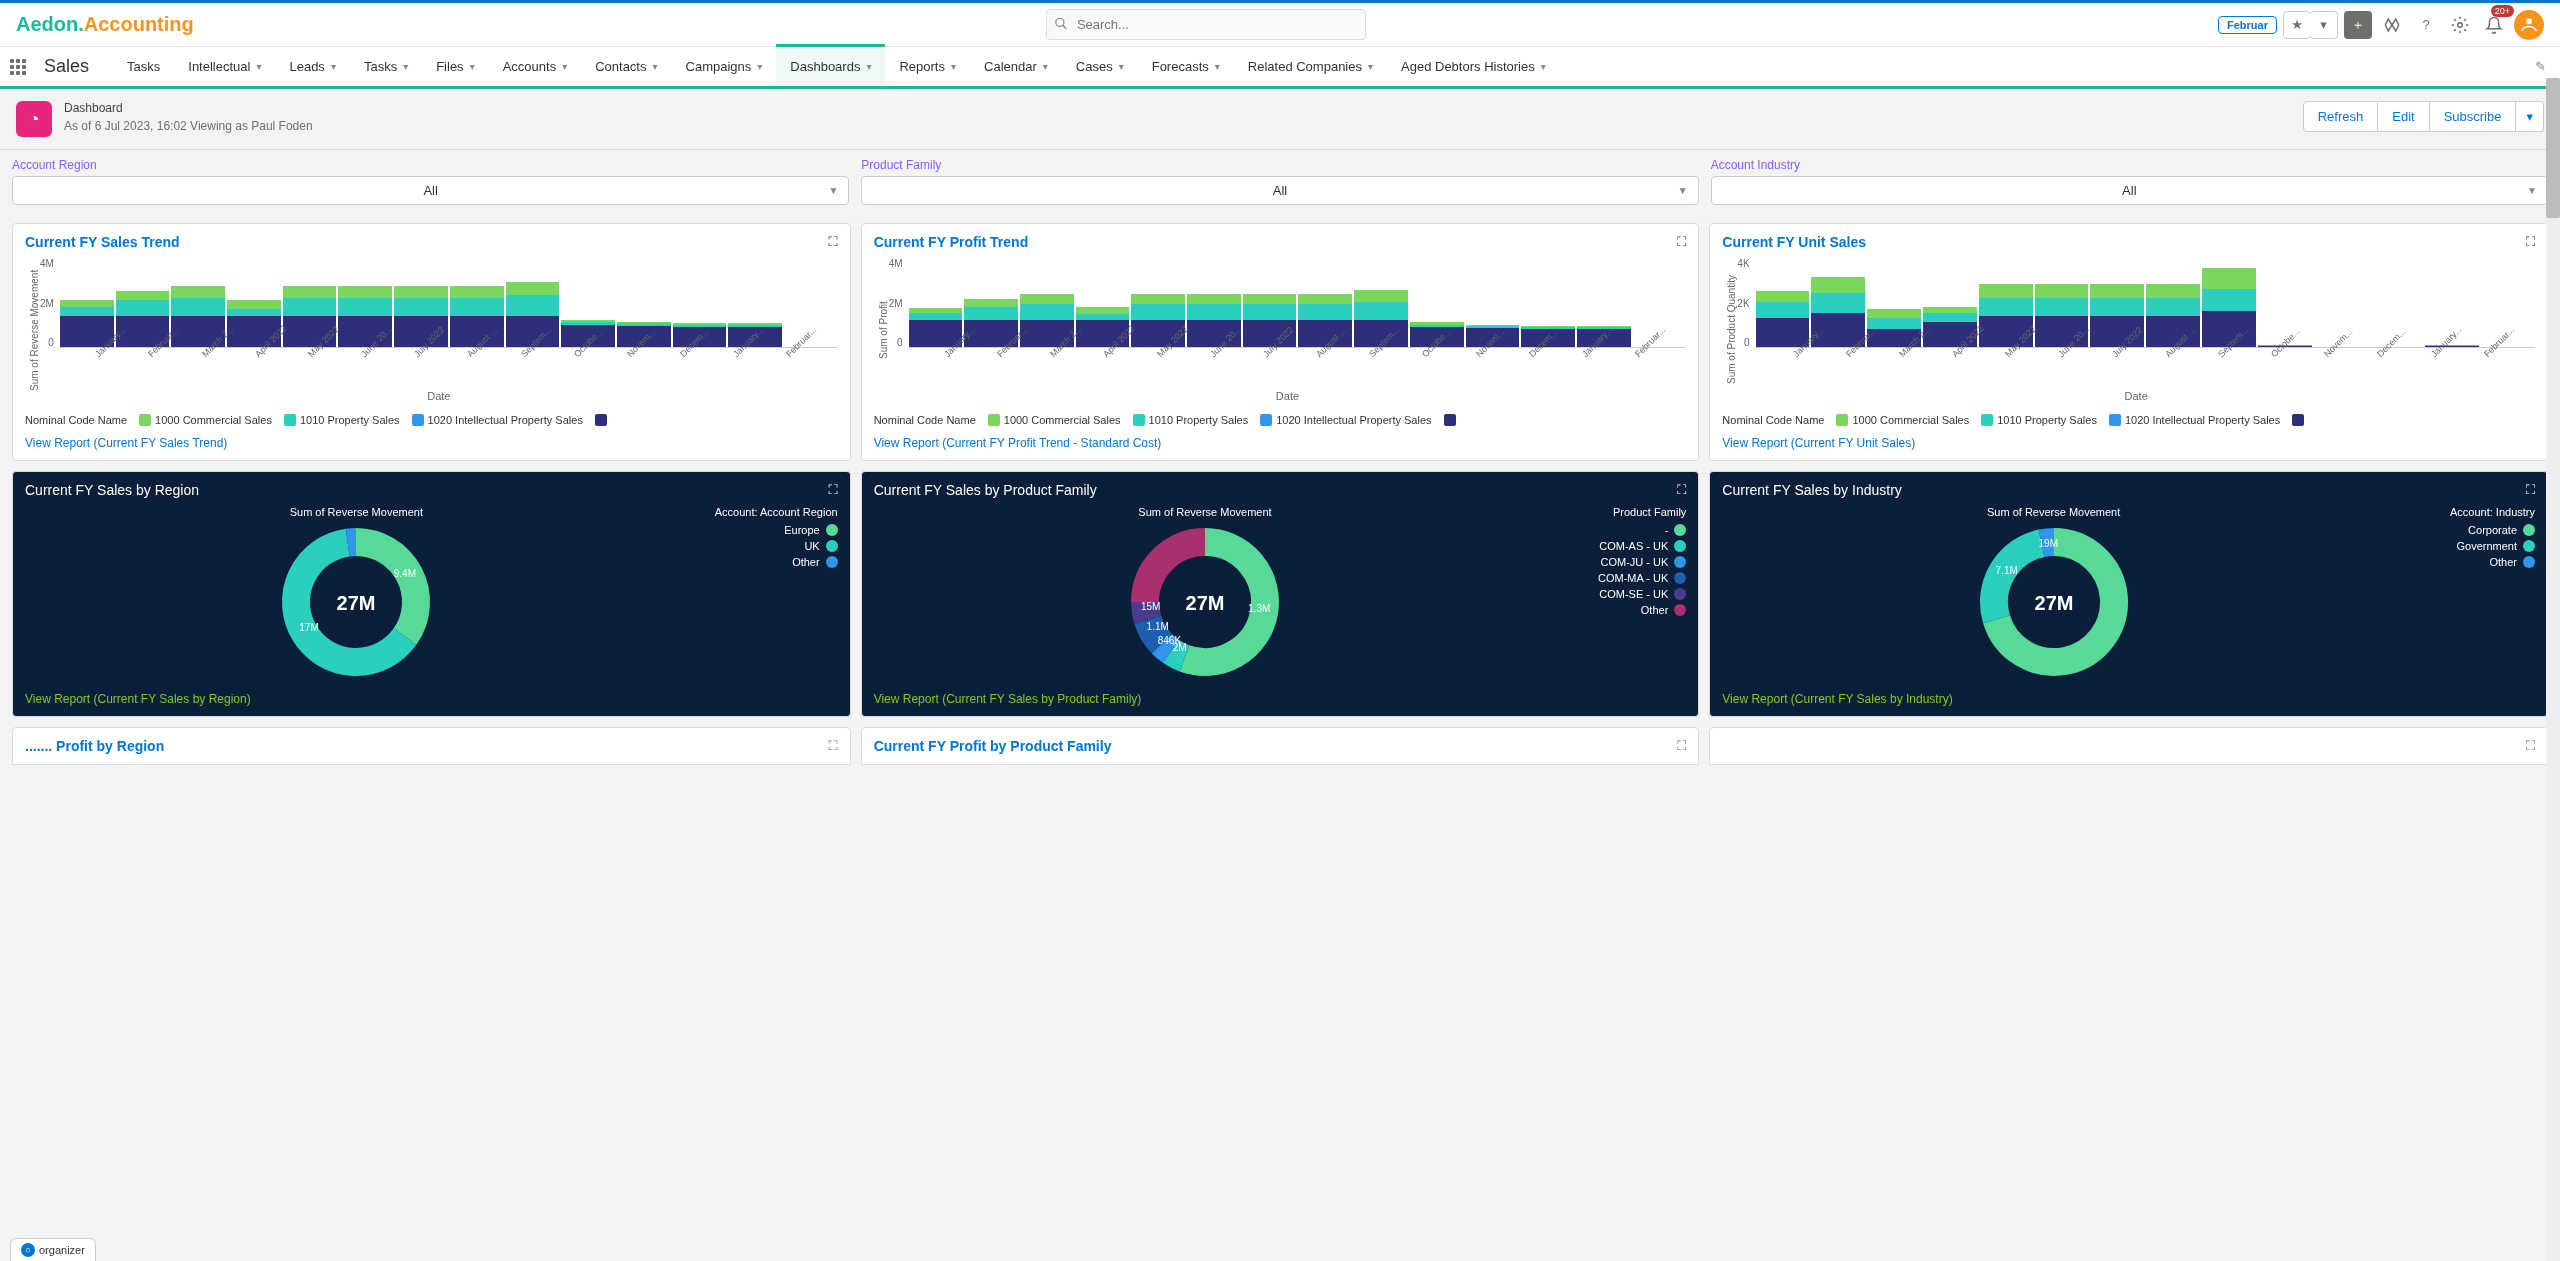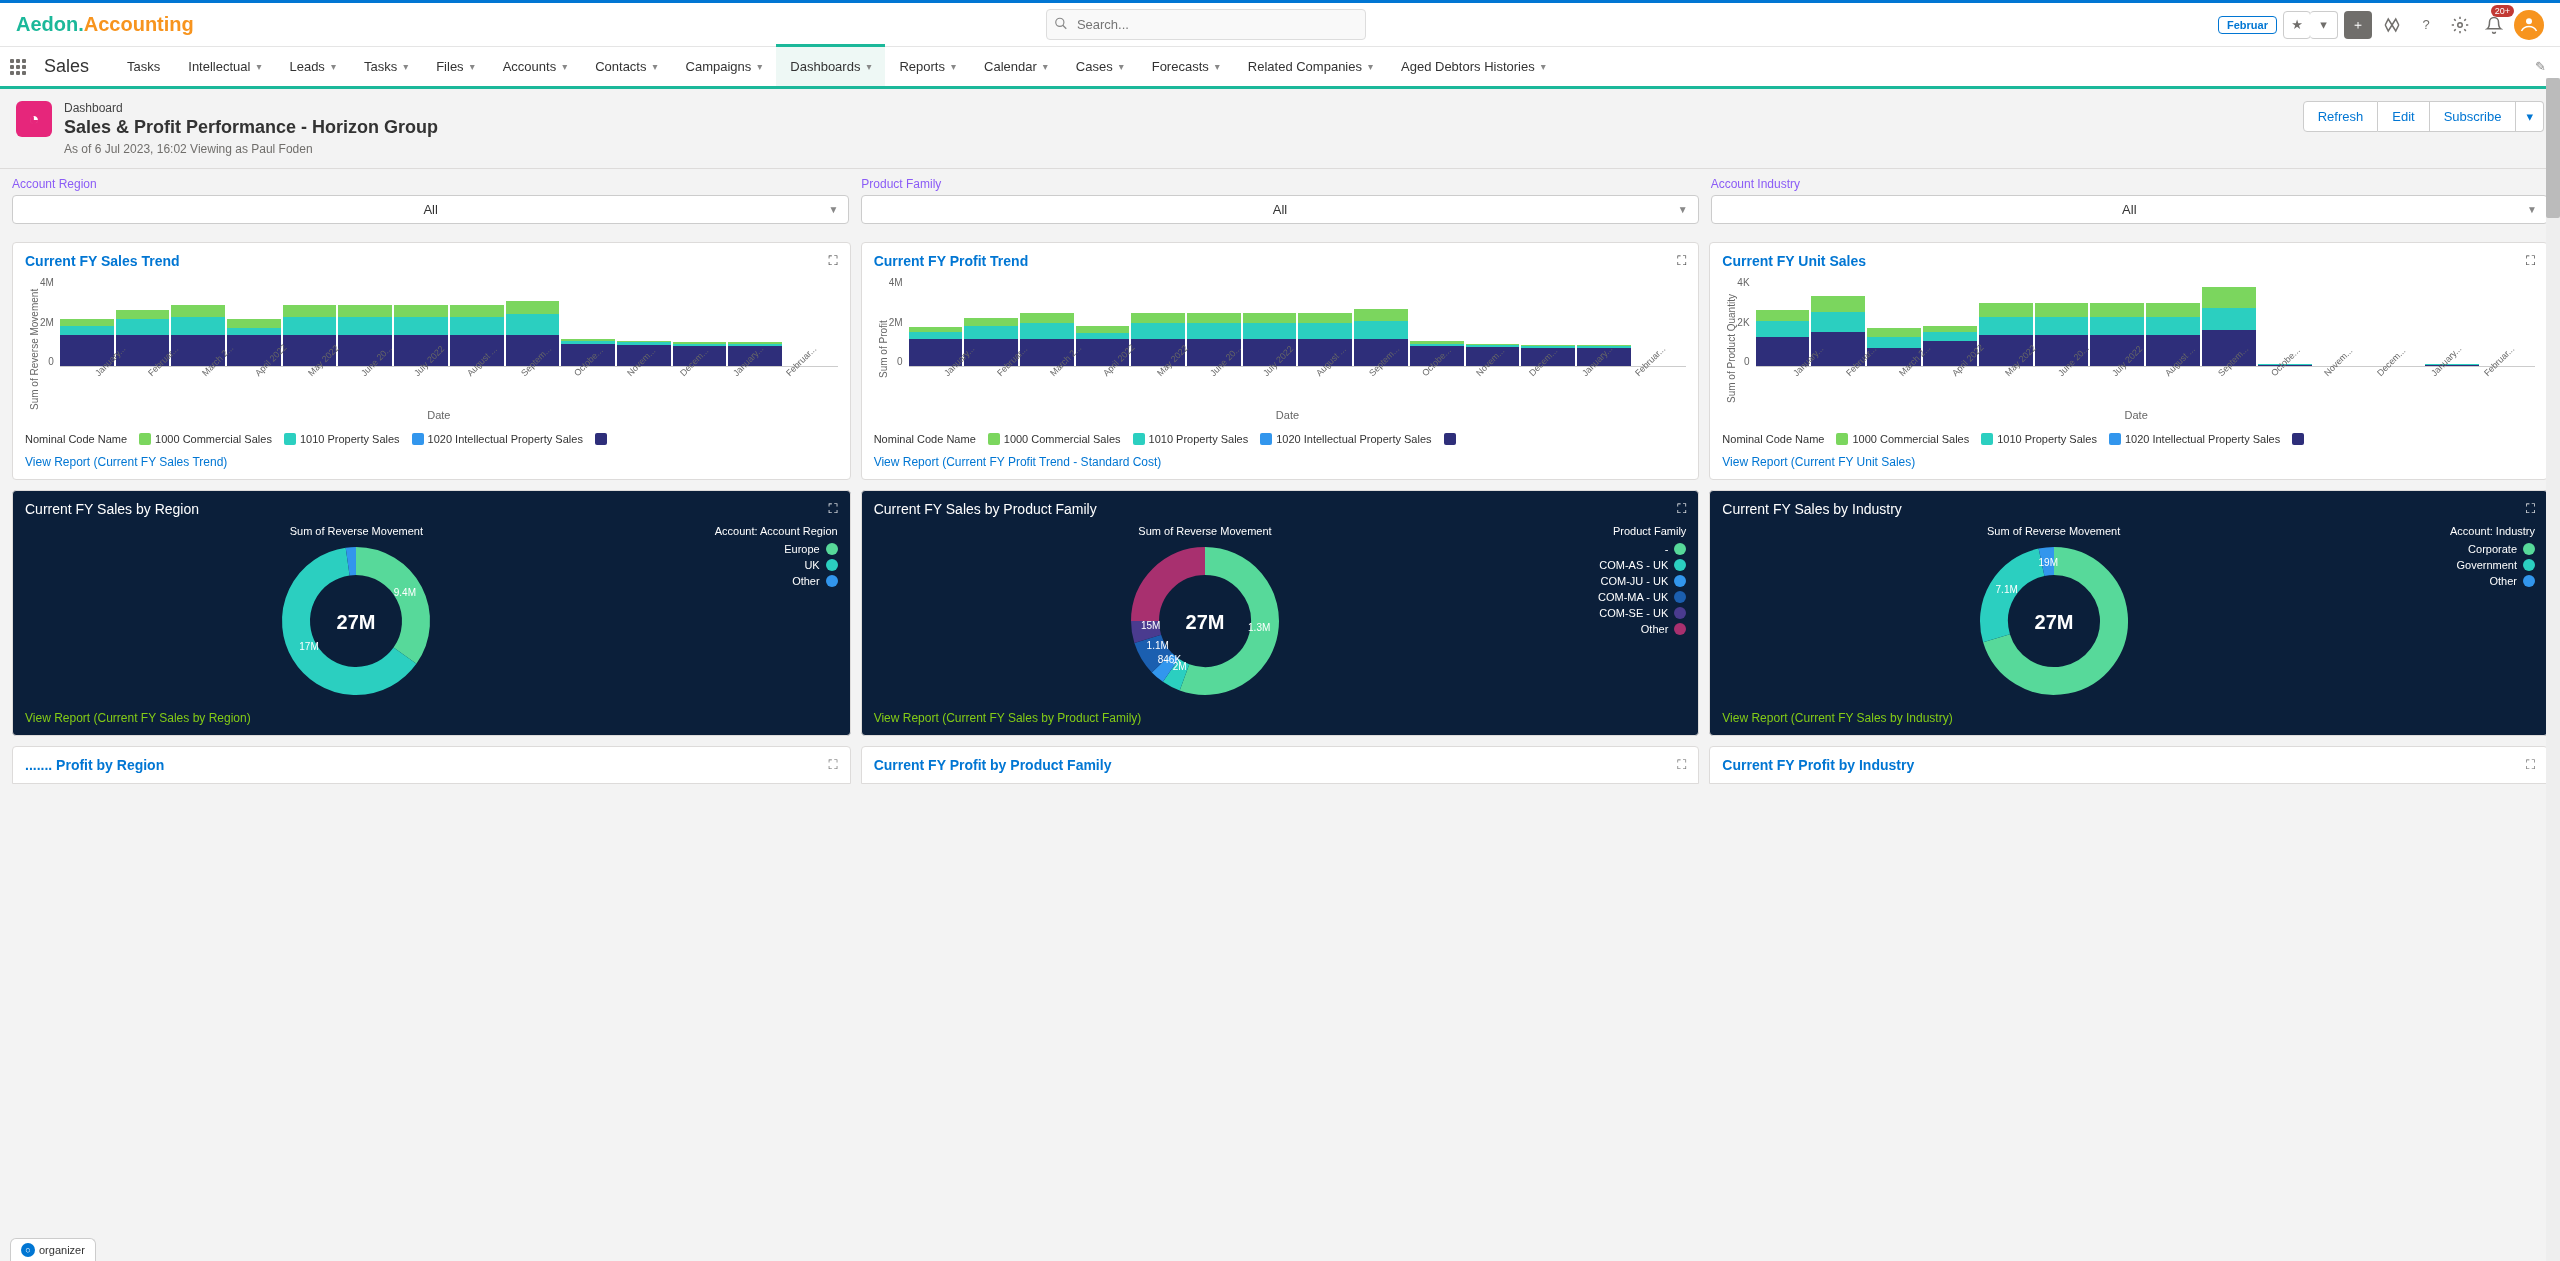--- a/index.html
+++ b/index.html
@@ -220,21 +220,20 @@
         <span class="chev">▾</span>
       </div>
     </div>
   <span class="pencil">✎</span>
 </div>
 
 <div class="page-header">
   <div class="page-icon">◔</div>
   <div class="page-titles">
     <div class="page-sub">Dashboard</div>
-    <div class="page-title">Sales &amp; Profit Performance - Horizon Group</div>
     <div class="page-meta">As of 6 Jul 2023, 16:02 Viewing as Paul Foden</div>
   </div>
   <div class="page-actions">
     <button>Refresh</button>
     <button>Edit</button>
     <button>Subscribe</button>
     <button class="more">▾</button>
   </div>
 </div>
 
@@ -677,21 +676,20 @@
       </div><a class="report-link">View Report (Current FY Sales by Industry)</a></div>
     <div class="peek">
       <div class="card-title">....... Profit by Region</div>
       <span class="expand">⛶</span>
     </div>
     <div class="peek">
       <div class="card-title">Current FY Profit by Product Family</div>
       <span class="expand">⛶</span>
     </div>
     <div class="peek">
-      <div class="card-title">Current FY Profit by Industry</div>
       <span class="expand">⛶</span>
     </div>
   </div>
 
 <div class="scrollbar">
     <div class="scroll-thumb"></div>
   </div>
 
 <div class="organizer">
   <span class="oicon">○</span>

